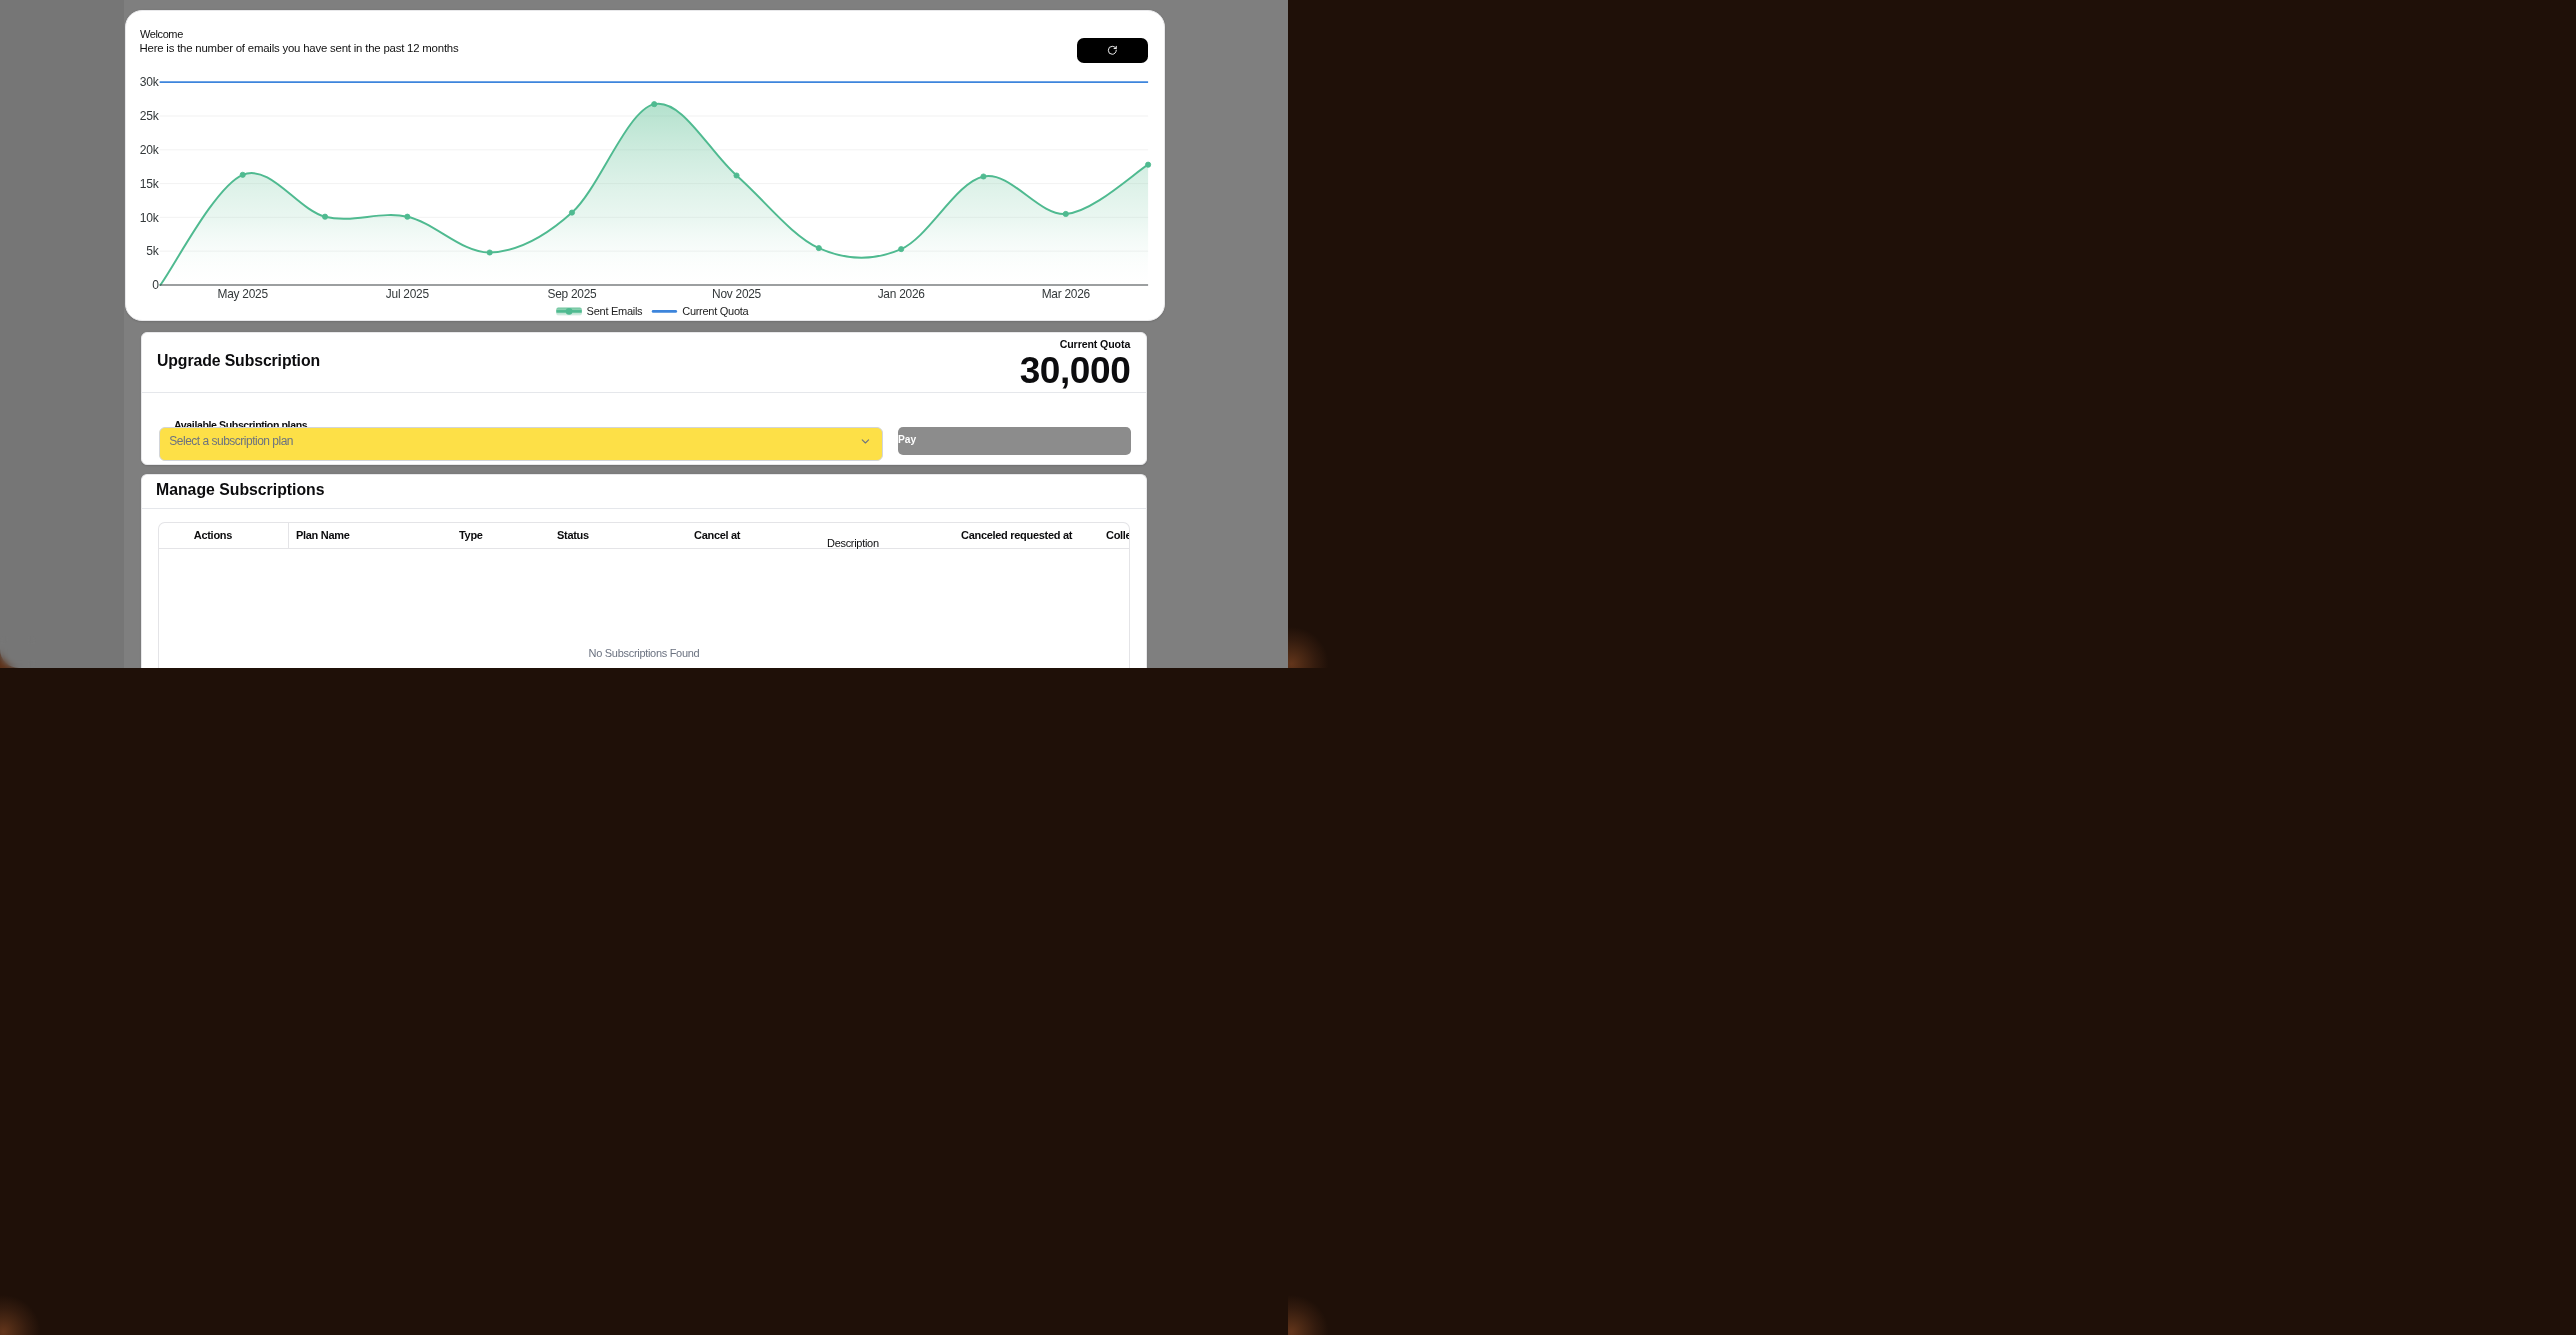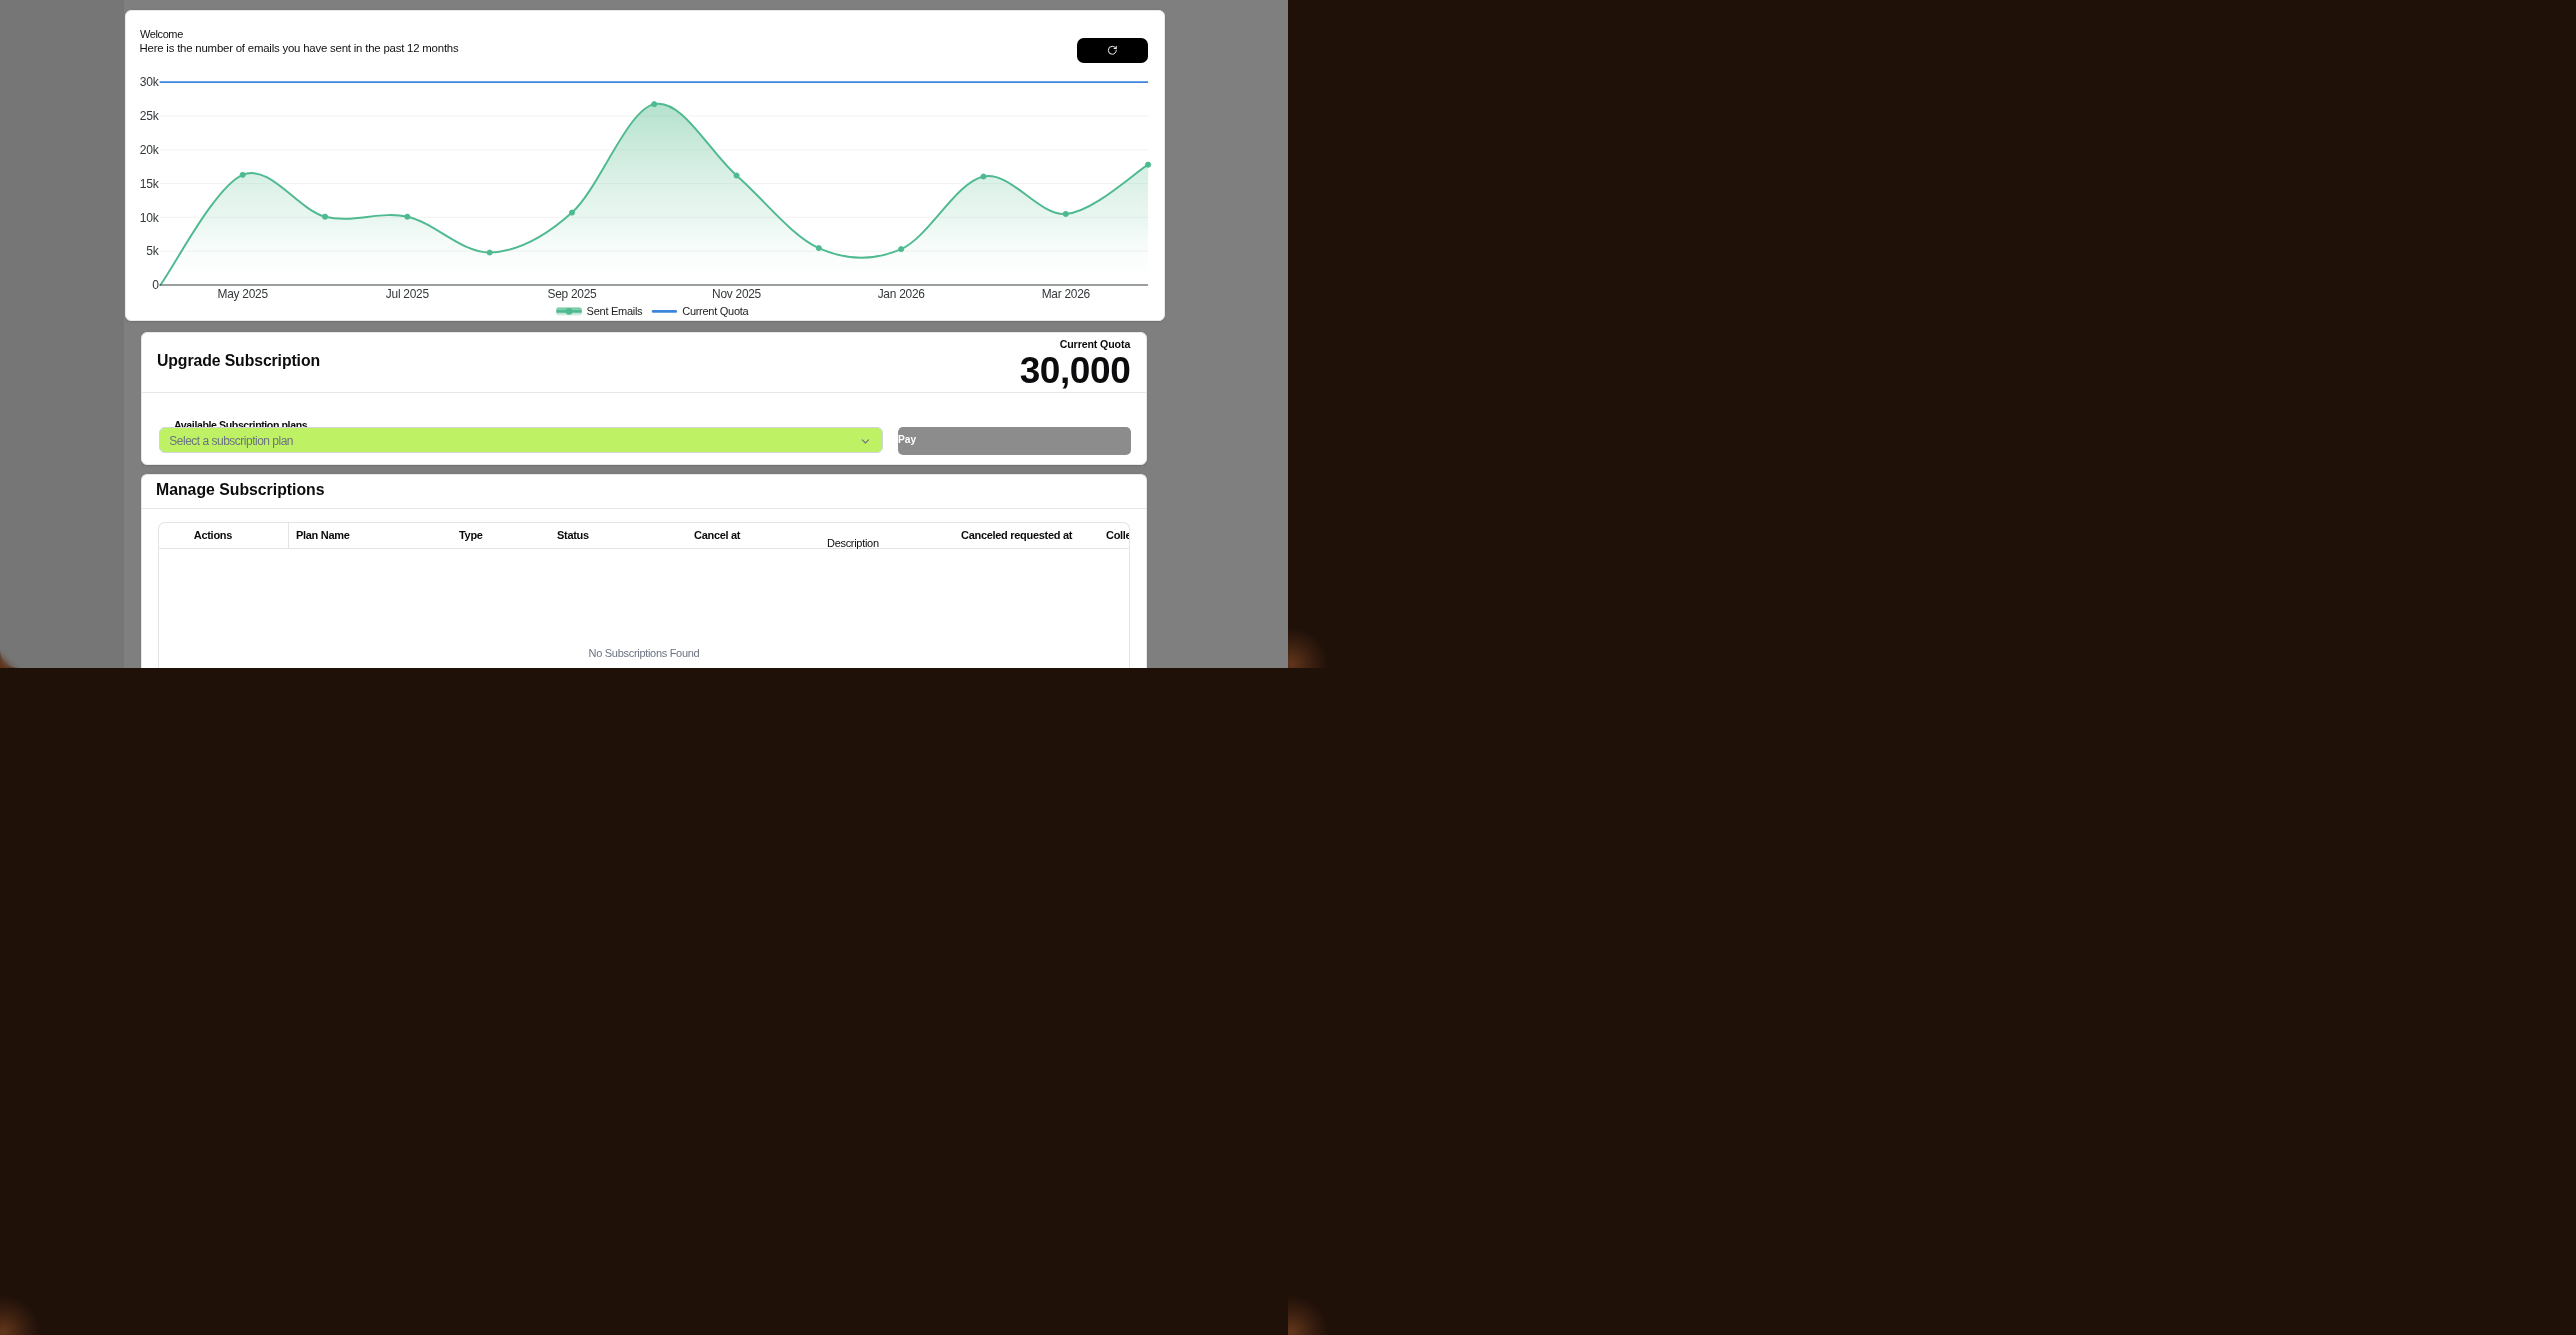--- a/index.html
+++ b/index.html
@@ -12,21 +12,21 @@
   .abs { position:absolute; white-space:nowrap; }
   .ax  { font:14.2px "Liberation Sans"; fill:#33383a; letter-spacing:-0.2px; }
   .axx { font:14px "Liberation Sans"; fill:#33383a; letter-spacing:-0.3px; }
   .lgt { font:13px "Liberation Sans"; fill:#222; letter-spacing:-0.35px; }
 </style>
 </head>
 <body>
 <div id="ovl"></div>
 <div style="position:absolute; left:0; bottom:0; width:36px; height:32px; backdrop-filter:blur(3.4px);"></div>
 
-<div class="card" style="left:125px; top:10px; width:1040px; height:311px;">
+<div class="card" style="left:125px; top:10px; width:1040px; height:311px;border-radius:17px;">
   <div class="abs" style="left:14px; top:17px; font-size:11px; letter-spacing:-0.4px; color:#111;">Welcome</div>
   <div class="abs" style="left:13.5px; top:31px; font-size:11.4px; letter-spacing:-0.2px; color:#111;">Here is the number of emails you have sent in the past 12 months</div>
 
   <div class="abs" style="left:951px; top:26.6px; width:71px; height:25px; background:#000; border-radius:6.8px;">
     <svg width="10.6" height="10.6" viewBox="0 0 24 24" fill="none" stroke="#fff" stroke-width="2.1" stroke-linecap="round" stroke-linejoin="round" style="position:absolute;left:30px;top:7.2px;">
       <path d="M21 12a9 9 0 1 1-9-9c2.52 0 4.93 1 6.74 2.74L21 8"></path>
       <path d="M21 3v5h-5"></path>
     </svg>
   </div>
 
@@ -85,21 +85,21 @@
     <text x="654.4" y="358.7" class="lgt">Current Quota</text>
   </svg>
 </div>
 
 <div class="card" style="left:141px; top:332px; width:1006px; height:133px;">
   <div class="abs" style="left:15px; top:19px; font-size:15.8px; font-weight:bold; letter-spacing:-0.1px; color:#0c0c0e;">Upgrade Subscription</div>
   <div class="abs" style="right:15.8px; top:4.6px; font-size:10.6px; font-weight:bold; letter-spacing:-0.1px; color:#0c0c0e;">Current Quota</div>
   <div class="abs" style="right:15.6px; top:17px; font-size:37px; font-weight:bold; letter-spacing:-0.4px; color:#0c0c0e;">30,000</div>
   <div class="abs" style="left:0; right:0; top:59px; border-top:0.9px solid #e5e7eb;"></div>
   <div class="abs" style="left:32px; top:74px; font-size:10.6px; font-weight:bold; letter-spacing:-0.4px; color:#0c0c0e;margin-top:12px;">Available Subscription plans</div>
-  <div class="abs" style="left:16.5px; top:94px; width:724px; height:26px; background:#bef264; border:0.9px solid #d2d5da; border-radius:6px;">
+  <div class="abs" style="left:16.5px; top:94px; width:724px; height:34px; background:#fde047; border:0.9px solid #d2d5da; border-radius:6px;">
     <span class="abs" style="left:9.8px; top:5.6px; font-size:12px; letter-spacing:-0.5px; color:#6b7280;">Select a subscription plan</span>
     <svg width="12.8" height="12.8" viewBox="0 0 24 24" fill="none" stroke="#6b7280" stroke-width="2" stroke-linecap="round" stroke-linejoin="round" style="position:absolute; right:9.4px; top:6.8px;">
       <path d="m6 9 6 6 6-6"></path>
     </svg>
   </div>
   <div class="abs" style="left:756px; top:94px; width:233px; height:28px; background:#8c8c8c; border-radius:5.1px; ">
     <span style="font-size:10.2px; font-weight:bold; color:#fff; line-height:25px;">Pay</span>
   </div>
 </div>
 

